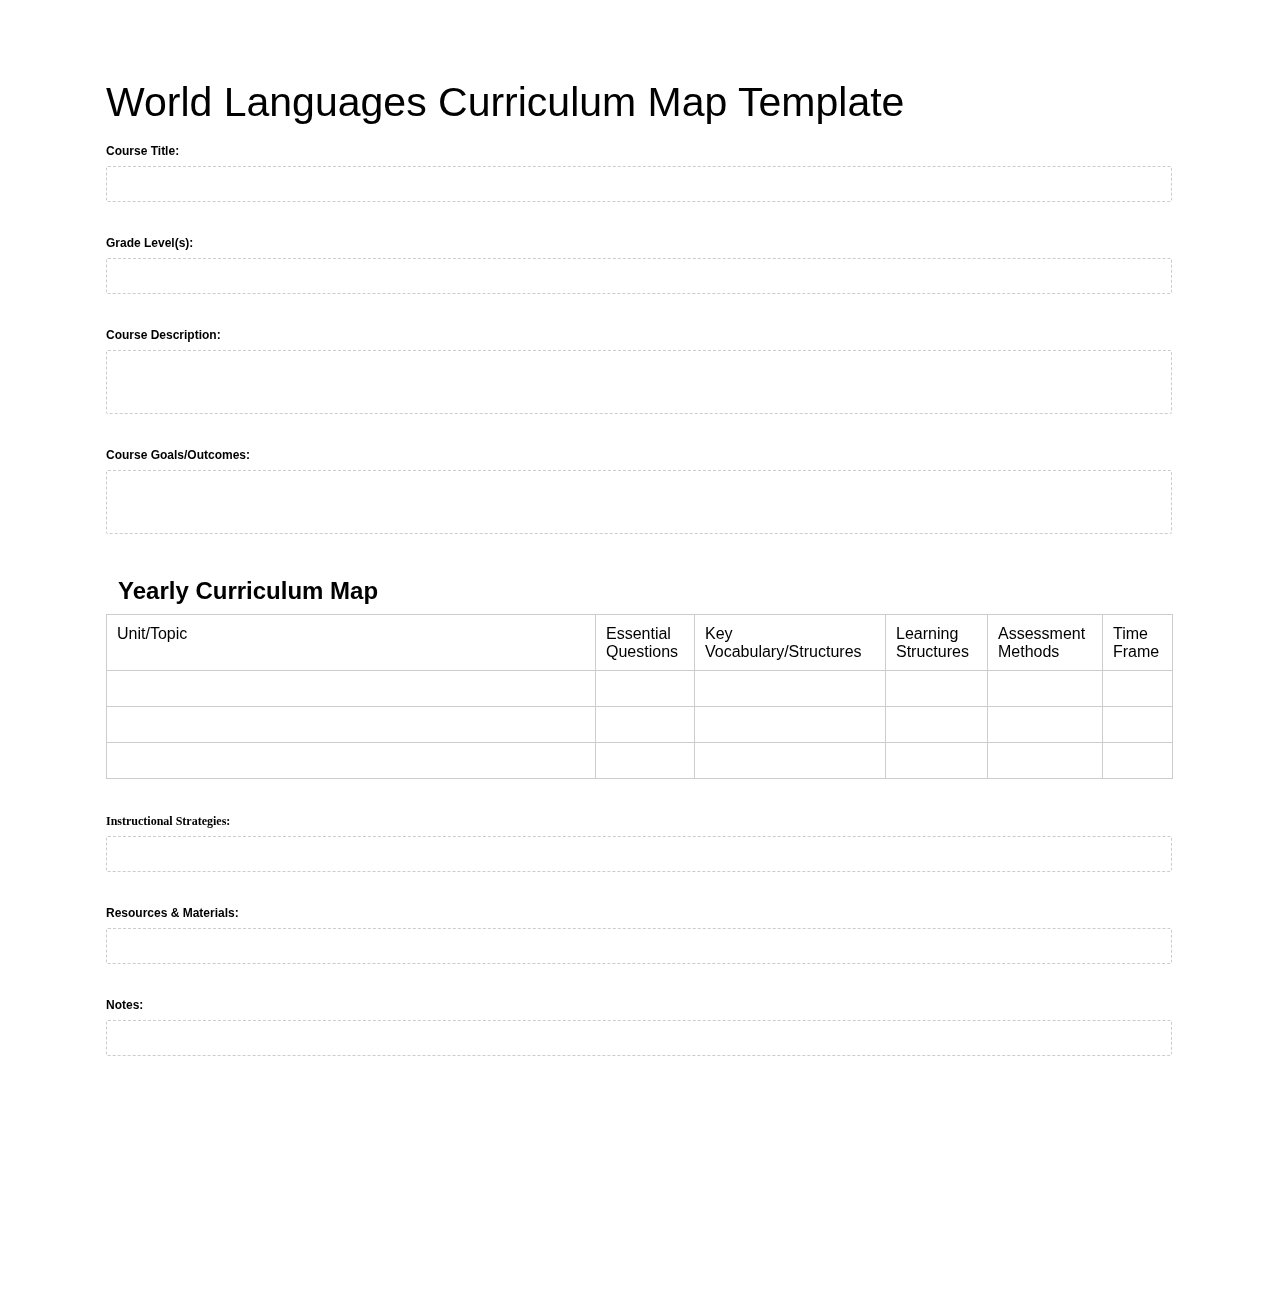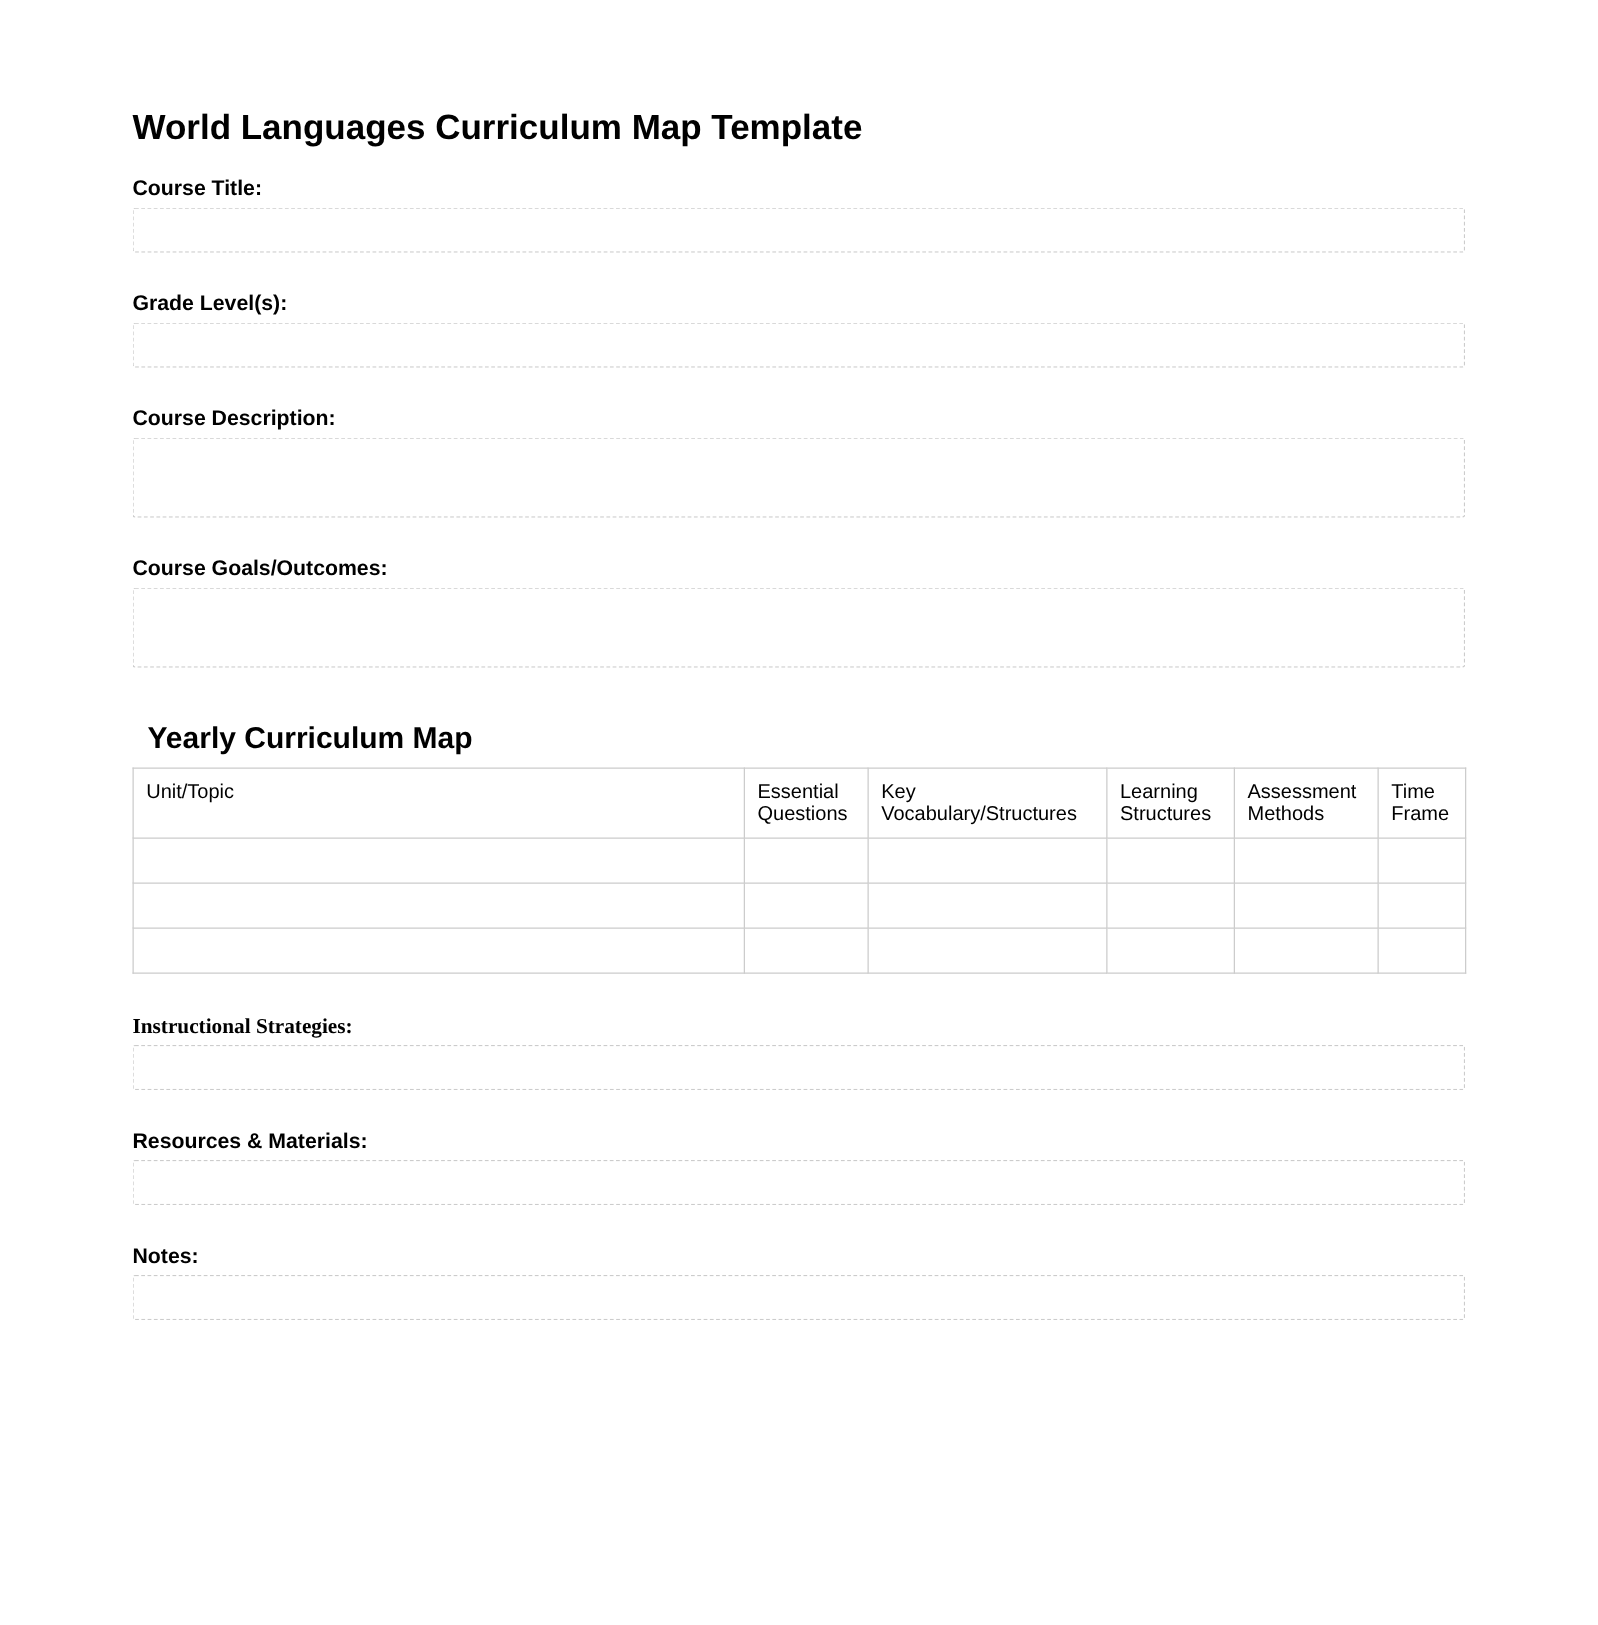--- a/index.html
+++ b/index.html
@@ -14,33 +14,33 @@
       color: #000000;
       position: relative;
     }
     .page {
       position: absolute;
       left: 106px;
       top: 0;
       width: 1066px;
     }
     h1.title {
-      font-size: 28px;
-      font-weight: bold;
+      font-size: 41px;
+      font-weight: normal;
       margin: 0;
       position: absolute;
       top: 82px;
       left: 0;
       line-height: 40px;
       white-space: nowrap;
     }
     .field-label {
       position: absolute;
       left: 0;
-      font-size: 17px;
+      font-size: 12px;
       font-weight: bold;
       line-height: 18px;
       white-space: nowrap;
     }
     .field-box {
       position: absolute;
       left: 0;
       width: 1064px;
       border: 1px dashed #cccccc;
       border-radius: 2px;

